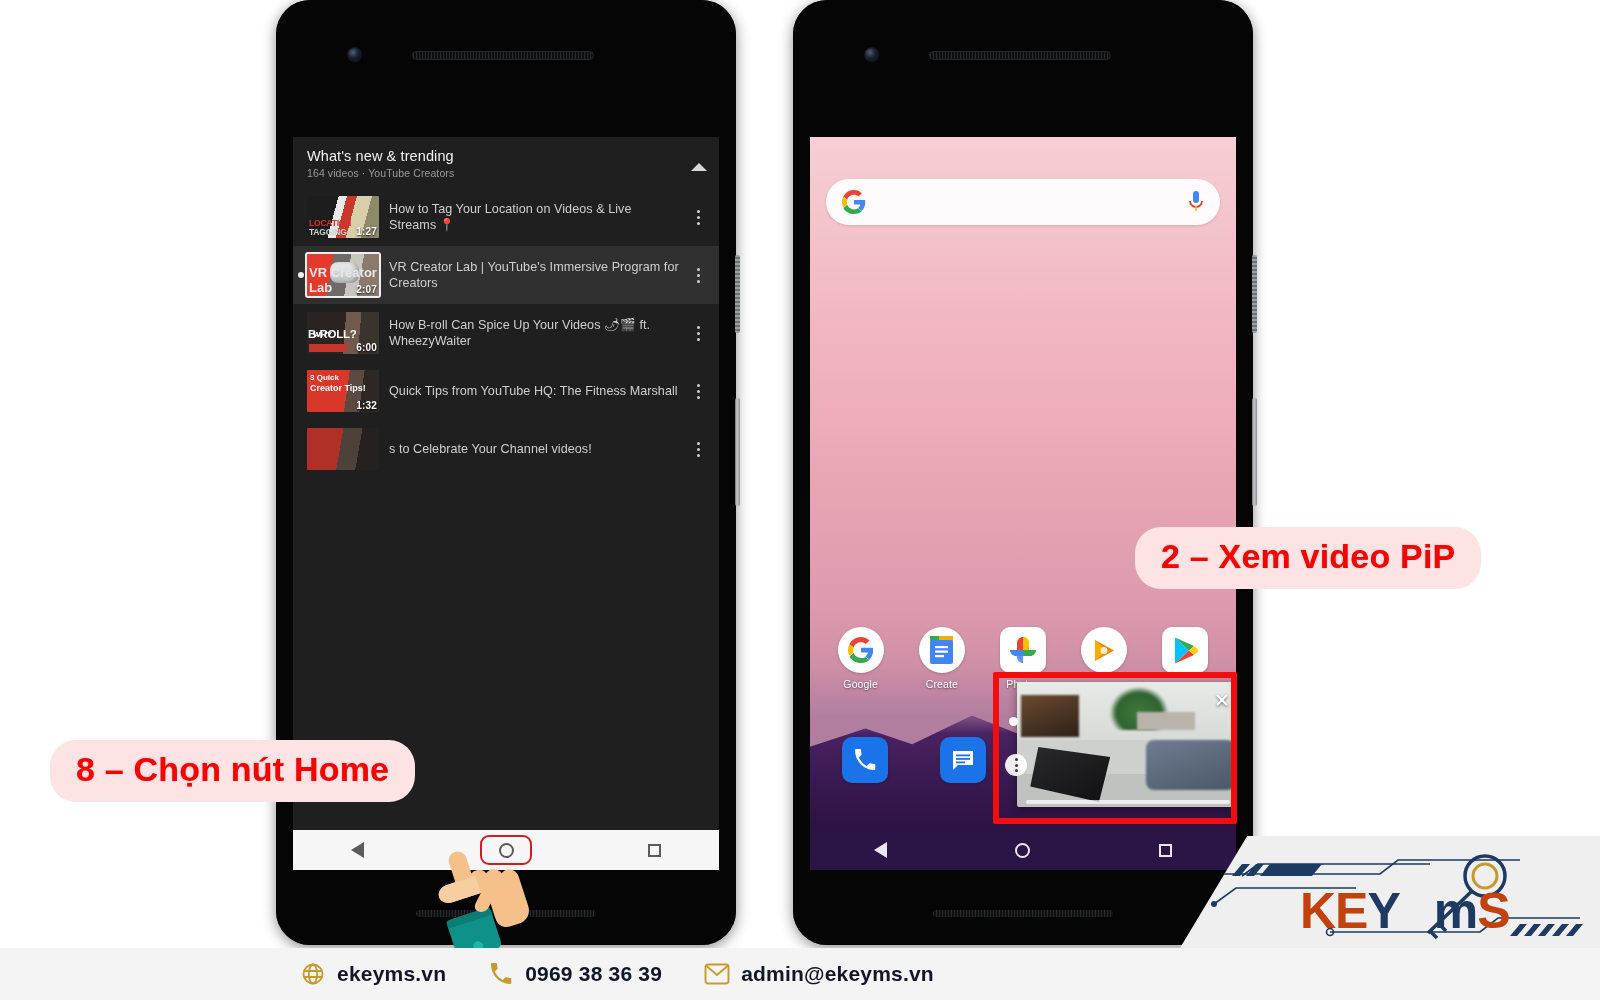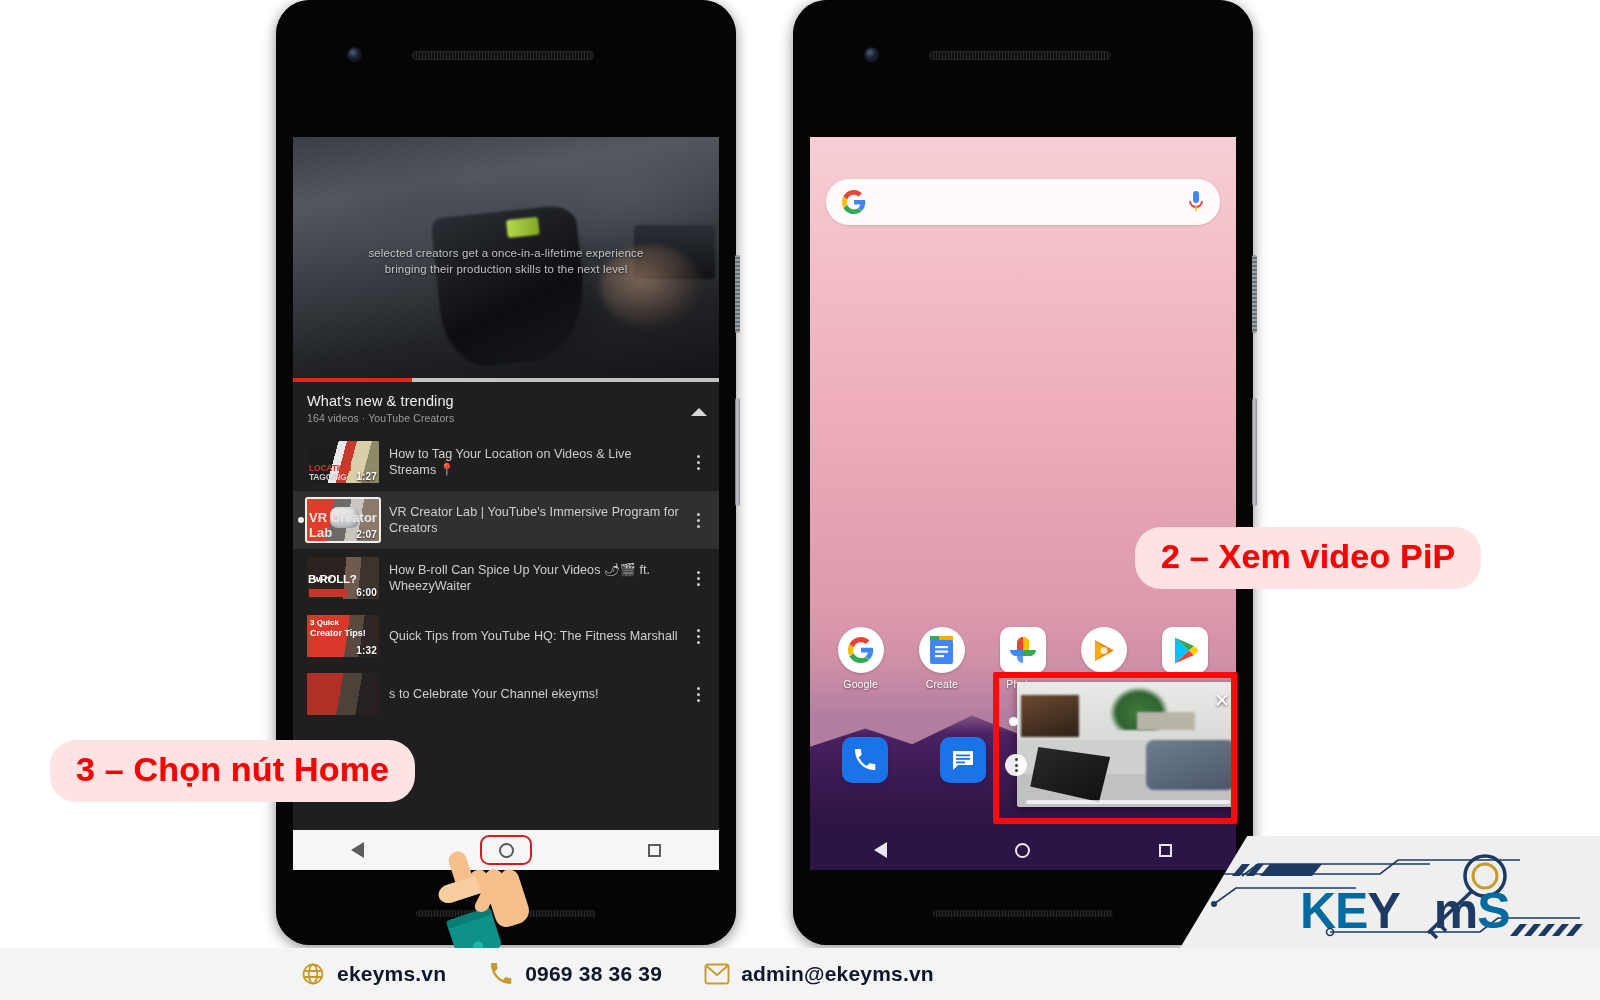--- a/index.html
+++ b/index.html
@@ -212,49 +212,36 @@
 
   
   .logo-badge {
     position: absolute; right: 0; bottom: 52px; width: 420px; height: 112px;
     background: #efefef;
     clip-path: polygon(16% 0, 100% 0, 100% 100%, 0 100%);
     overflow: hidden;
   }
   .logo-text { position: absolute; left: 120px; bottom: 12px; font-size: 50px; font-weight: 800;
     letter-spacing: -1px; line-height: 1; }
-  .lg-gold { color: #0369a1; }
+  .lg-gold { color: #c2410c; }
   .lg-navy { color: #1d3a63; }
 </style>
 </head>
 <body>
 
 <div id="stage">
 
   <div class="phone" style="left:276px; top:0px; width:460px; height:945px;">
     <div class="phone-inner">
       <div class="cam" style="left:72px; top:48px;"></div>
       <div class="speaker" style="left:136px; top:51px; width:182px;"></div>
       <div class="chin-grille" style="left:140px; bottom:28px; width:180px;"></div>
 
       <div class="screen" style="left:17px; top:137px; width:426px; height:733px; background:#1f1f1f;">
 
-        <div class="yt-player">
-          <div class="yt-scene"></div>
-          <div class="yt-rig"></div>
-          <div class="yt-tablet"></div>
-          <div class="yt-hand"></div>
-          <div class="yt-caption">
-            <div>selected creators get a once-in-a-lifetime experience</div>
-            <div>bringing their production skills to the next level</div>
-          </div>
-          <div class="yt-progress">
-            <i style="width:28%"></i>
-          </div>
-        </div>
 
         <div class="yt-list">
           <div class="yt-sect">
             <div class="yt-sect-title">What's new &amp; trending</div>
             <div class="yt-sect-sub">164 videos · YouTube Creators</div>
             <div class="yt-collapse"></div>
           </div>
 
           <div class="yt-row">
             <div class="yt-thumb tn1">
@@ -306,21 +293,21 @@
             <div class="yt-title">Quick Tips from YouTube HQ: The Fitness Marshall</div>
             <div class="yt-menu">
                 <i></i>
                 <i></i>
                 <i></i>
               </div>
           </div>
 
           <div class="yt-row">
             <div class="yt-thumb tn5"></div>
-            <div class="yt-title">s to Celebrate Your Channel ekeyms!</div>
+            <div class="yt-title">s to Celebrate Your Channel videos!</div>
             <div class="yt-menu">
                 <i></i>
                 <i></i>
                 <i></i>
               </div>
           </div>
         </div>
 
         <div class="navbar-light">
           <div class="nav-tri tri-dark"></div>
@@ -473,21 +460,21 @@
         </div>
       </div>
     </div>
     <div class="side-btn textured" style="right:-4px; top:255px; height:78px;"></div>
     <div class="side-btn" style="right:-4px; top:398px; height:108px;"></div>
   </div>
 
   <div class="pip-frame" style="left:993px; top:672px; width:244px; height:152px;"></div>
 
   <div class="callout" style="left:50px; top:740px; height:62px;">
-    <span>3 – Chọn nút Home</span>
+    <span>8 – Chọn nút Home</span>
   </div>
 
   <div class="callout" style="left:1135px; top:527px; height:62px;">
     <span>2 – Xem video PiP</span>
   </div>
 
   <svg class="hand" viewBox="0 0 120 130" style="left:418px; top:832px;">
     <g transform="rotate(-18 60 65)">
       <rect x="22" y="78" width="46" height="42" rx="6" fill="#0e9189"></rect>
       <rect x="22" y="78" width="46" height="8" rx="3" fill="#0a7d76"></rect>

